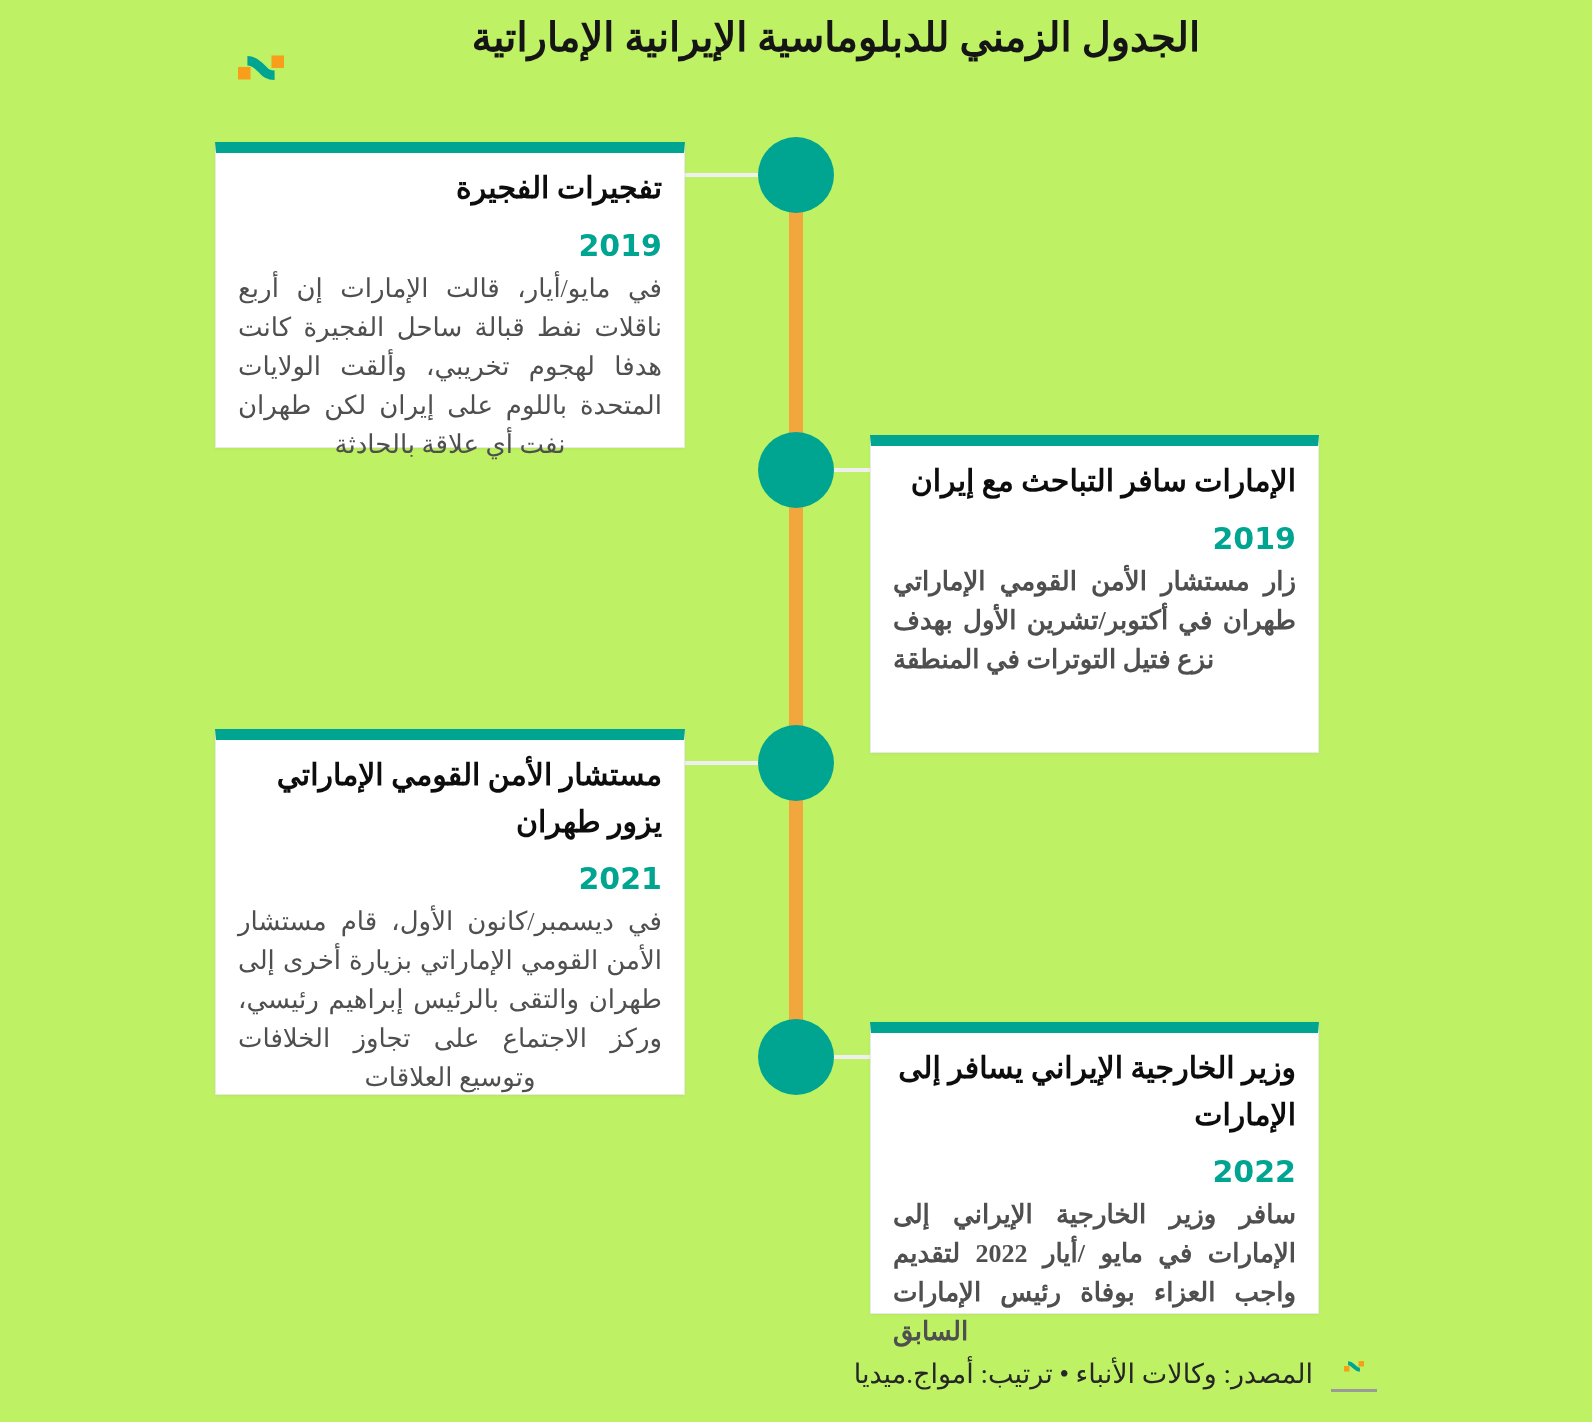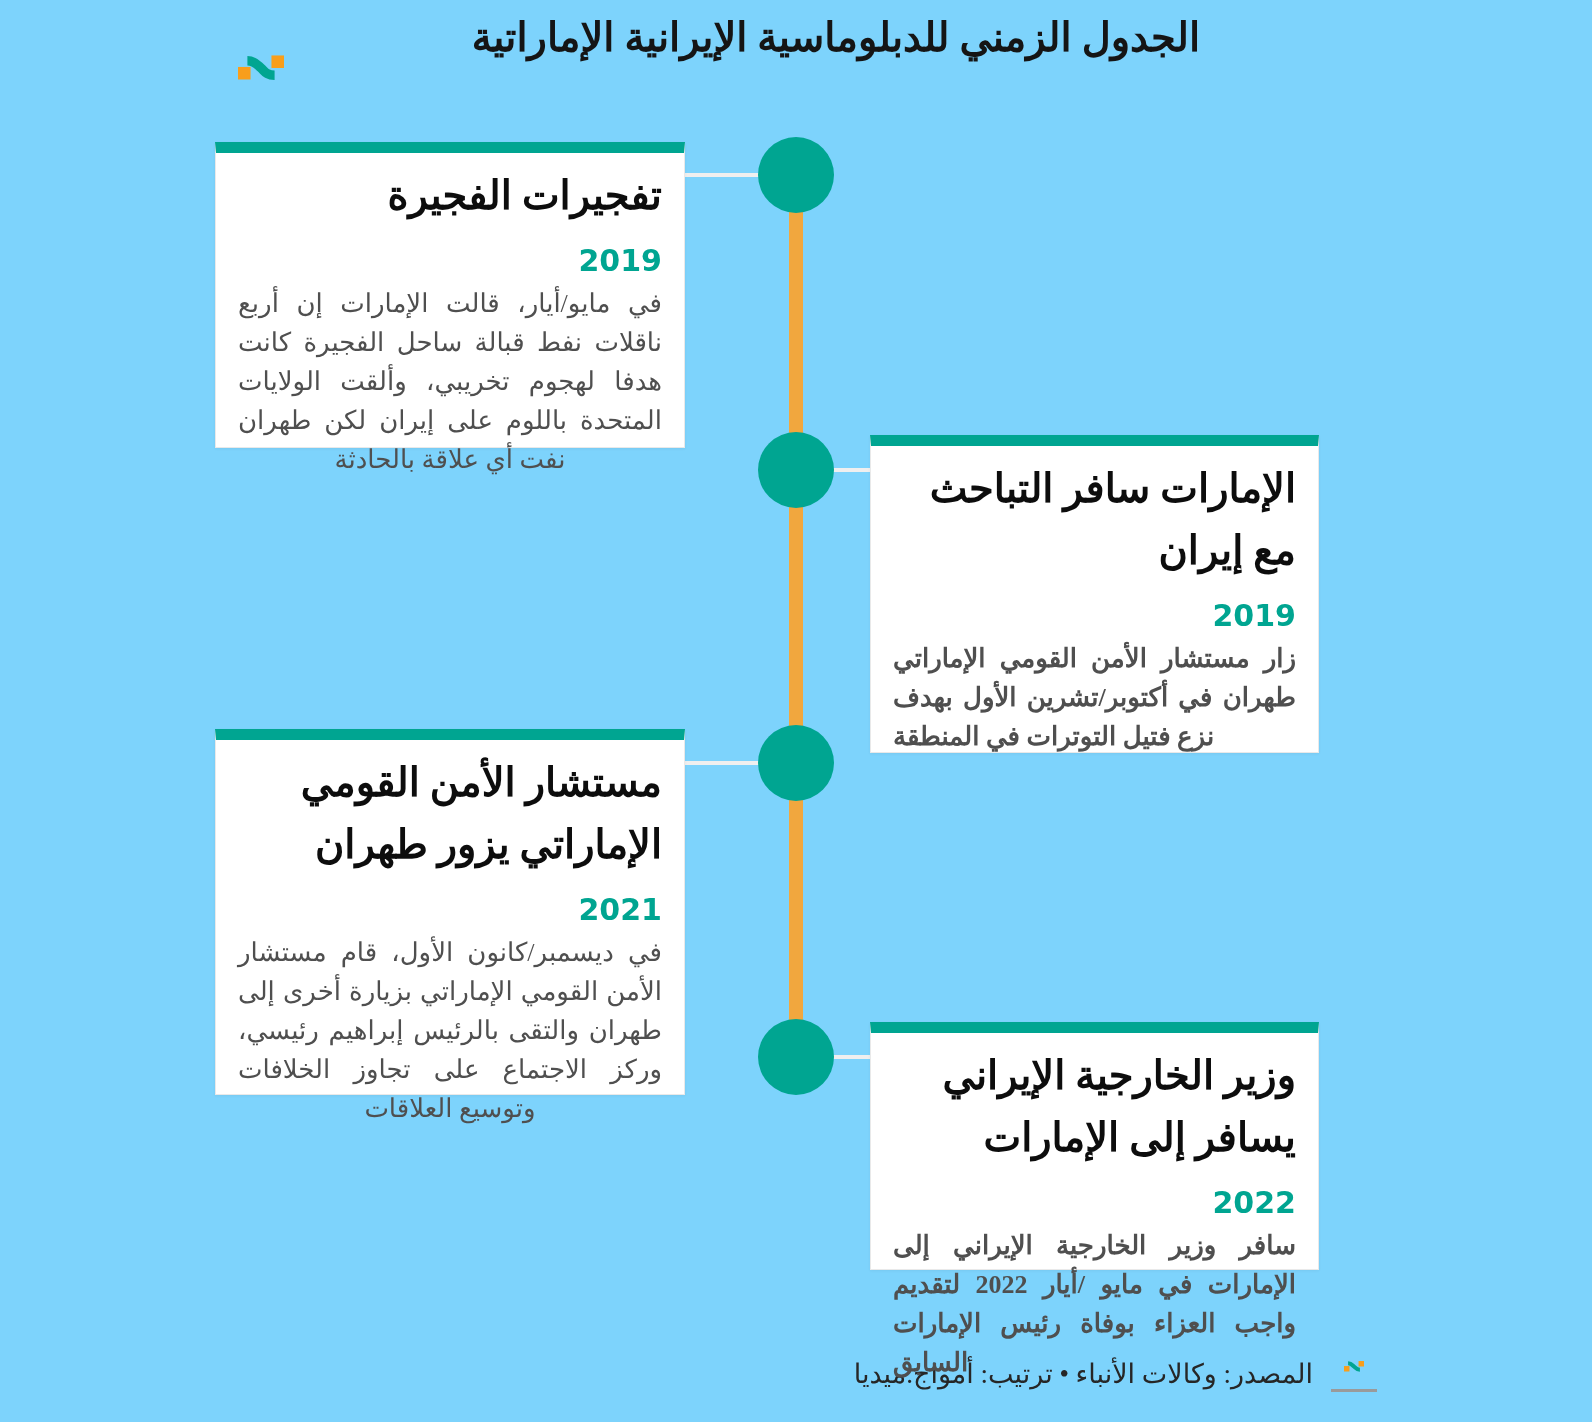--- a/index.html
+++ b/index.html
@@ -1,17 +1,17 @@
 <!DOCTYPE html>
 <html lang="ar" style="--teal: #00A591; --orange: #F1A73E;"><head>
 <meta charset="utf-8">
 <style>
   html,body { margin:0; padding:0; background:#ffffff; }
   .canvas {
-    position:relative; width:1592px; height:1422px; background:#7dd3fc;
+    position:relative; width:1592px; height:1422px; background:#bef264;
     overflow:hidden; font-family:"Liberation Serif","DejaVu Serif",serif;
   }
   .page-title {
     position:absolute; top:12px; left:90px; right:10px; text-align:center;
     direction:rtl; font-size:40px; font-weight:bold; color:#151515; line-height:1.3;
   }
   .brand-logo { position:absolute; left:238px; top:55px; width:46px; height:26px; }
 
   
   .tl-bar { position:absolute; left:789px; top:175px; width:14px; height:882px; background:var(--orange,#F1A73E); z-index:1; }
@@ -19,30 +19,30 @@
              background:var(--teal,#00A591); transform:translate(-50%,-50%); z-index:3; }
   .connector { position:absolute; height:4px; background:#efefef; z-index:0; }
 
   
   .card {
     position:absolute; box-sizing:border-box; background:#ffffff;
     border:1px solid #e9e9e9; border-top:11px solid var(--teal,#00A591);
     box-shadow:0 1px 3px rgba(0,0,0,0.05);
     direction:rtl; padding:12px 22px 18px 22px; z-index:2;
   }
-  .card-title { font-size:40px; font-weight:bold; color:#0d0d0d; line-height:1.55; text-align:right; }
+  .card-title { font-size:30px; font-weight:bold; color:#0d0d0d; line-height:1.55; text-align:right; }
   .card-year  { font-family:"DejaVu Sans","Liberation Sans",sans-serif; font-size:30px; font-weight:bold;
                 color:var(--teal,#00A591); margin-top:16px; direction:ltr; text-align:right; }
   .card-body  { font-size:26px; color:#4f4f4f; line-height:1.5; margin-top:6px;
                 text-align:justify; text-align-last:center; }
   .card.right .card-body { text-align-last:left;font-weight:bold; }
   #card1 { left:215px; top:142px;  width:470px; height:306px; }
   #card2 { left:870px; top:435px;  width:449px; height:318px; }
   #card3 { left:215px; top:729px;  width:470px; height:366px; }
-  #card4 { left:870px; top:1022px; width:449px; height:248px; }
+  #card4 { left:870px; top:1022px; width:449px; height:292px; }
   #conn1 { left:685px; top:173px;  width:76px; }
   #conn2 { left:832px; top:468px;  width:39px; }
   #conn3 { left:685px; top:761px;  width:76px; }
   #conn4 { left:832px; top:1055px; width:39px; }
   #node1 { top:175px; } #node2 { top:470px; } #node3 { top:763px; } #node4 { top:1057px; }
 
   
   .footer { position:absolute; top:1352px; right:215px; display:flex; direction:rtl;
             align-items:flex-start; gap:18px; }
   .footer-brand { display:flex; flex-direction:column; align-items:center; width:46px; padding-top:9px; }

